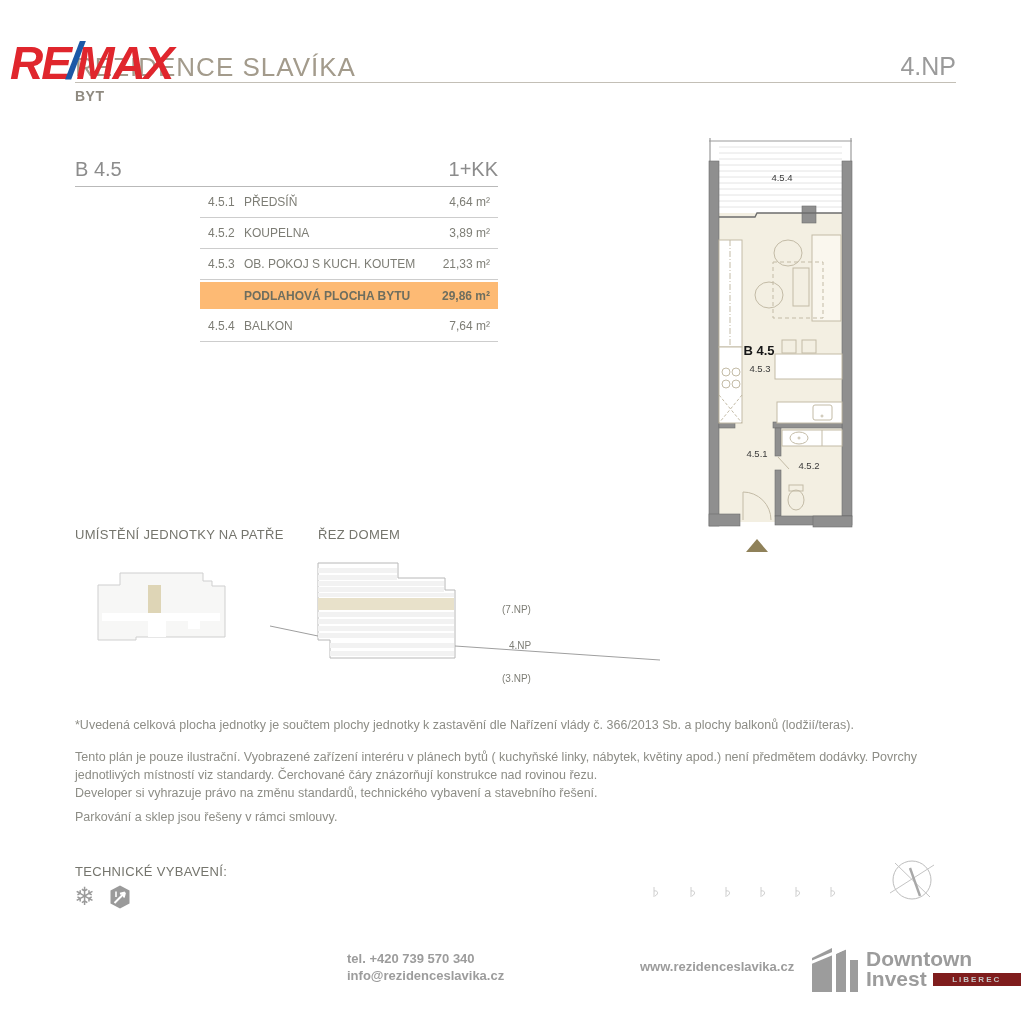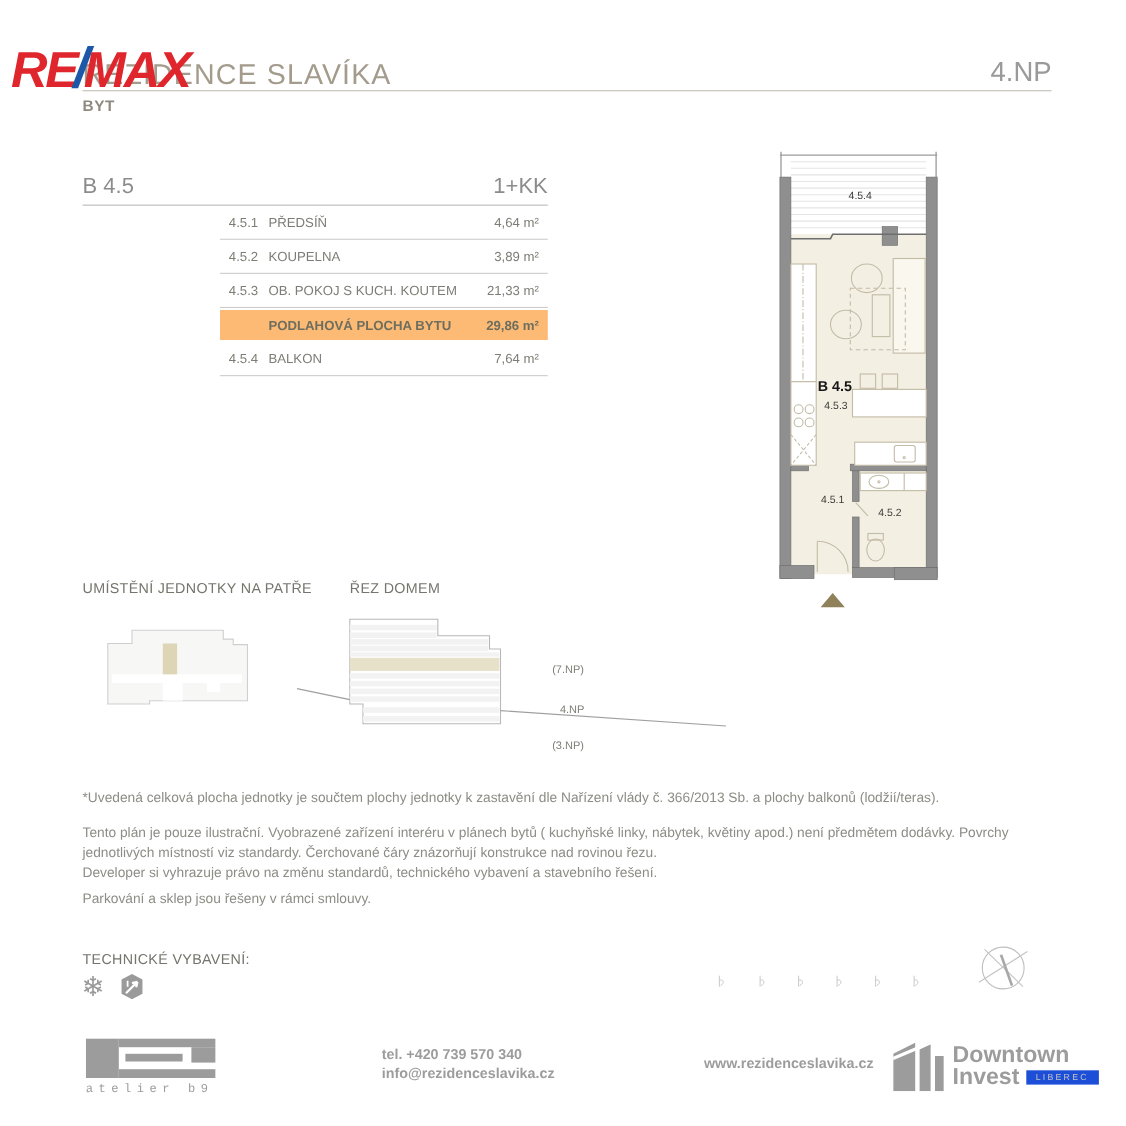--- a/index.html
+++ b/index.html
@@ -35,22 +35,22 @@
   .sec-title{font-size:13px;color:#75756d;letter-spacing:.3px;}
   .floor-lbl{font-size:10px;color:#7e7e76;margin-top:44px;}
   .note{left:75px;width:902px;font-size:12.5px;color:#8d8d86;line-height:18px;}
 
   
   .contact{font-size:13px;font-weight:bold;color:#9c9c9c;line-height:17px;}
   .atelier-txt{font-family:"Liberation Mono",monospace;font-size:11px;letter-spacing:5px;color:#9c9c9c;}
   .dtwn{display:flex;gap:8px;align-items:center;}
   .dtwn-name{font-size:21px;font-weight:bold;color:#9c9c9c;line-height:20px;}
   .dtwn-l2{display:flex;align-items:center;gap:6px;}
-  .dtwn-badge{display:inline-block;width:66px;height:13px;background:#1d4ed8;color:#c4c4c4;
-              font-size:8px;letter-spacing:2px;text-align:center;line-height:13px;font-weight:normal;}
+  .dtwn-badge{display:inline-block;width:88px;height:13px;background:#7f1d1d;color:#c4c4c4;
+              font-size:8px;letter-spacing:2px;text-align:center;line-height:13px;font-weight:bold;}
   .icon-snow{font-family:"DejaVu Sans",sans-serif;font-size:25px;color:#9a9a9a;line-height:26px;}
   .equip-row{display:flex;gap:12px;align-items:center;}
 </style>
 </head>
 <body>
 
 <div class="page">
 
   <div class="abs proj-title">REZIDENCE SLAVÍKA</div>
   <div class="abs remax">
@@ -235,32 +235,20 @@
     </g>
   </svg>
 
   <svg class="abs" style="left:886px;top:856px;" width="52" height="52" viewBox="0 0 52 52">
     <circle cx="26" cy="24" r="19" fill="none" stroke="#bdbdbd" stroke-width="1"></circle>
     <line x1="4" y1="37" x2="48" y2="9" stroke="#c4c4c4" stroke-width="1"></line>
     <line x1="9" y1="7" x2="44" y2="41" stroke="#c4c4c4" stroke-width="1"></line>
     <line x1="24" y1="12" x2="34" y2="40" stroke="#a8a8a8" stroke-width="2.4"></line>
   </svg>
 
-  <div class="abs" style="left:78px;top:944px;">
-    <svg width="118" height="36" viewBox="0 0 118 36">
-      <g fill="#9c9c9c">
-        <rect x="0" y="0" width="30" height="36"></rect>
-        <rect x="30" y="0" width="88" height="8"></rect>
-        <rect x="96" y="8" width="22" height="14"></rect>
-        <rect x="36" y="14" width="52" height="7"></rect>
-        <rect x="30" y="28" width="88" height="8"></rect>
-      </g>
-    </svg>
-    <div class="atelier-txt">atelier b9</div>
-  </div>
 
   <div class="abs contact" style="left:347px;top:950px;">
     <div>tel. +420 739 570 340</div>
     <div>info@rezidenceslavika.cz</div>
   </div>
 
   <div class="abs contact" style="left:602px;top:958px;margin-left:38px;">www.rezidenceslavika.cz</div>
 
   <div class="abs dtwn" style="left:812px;top:946px;">
     <svg width="46" height="46" viewBox="0 0 46 46">

